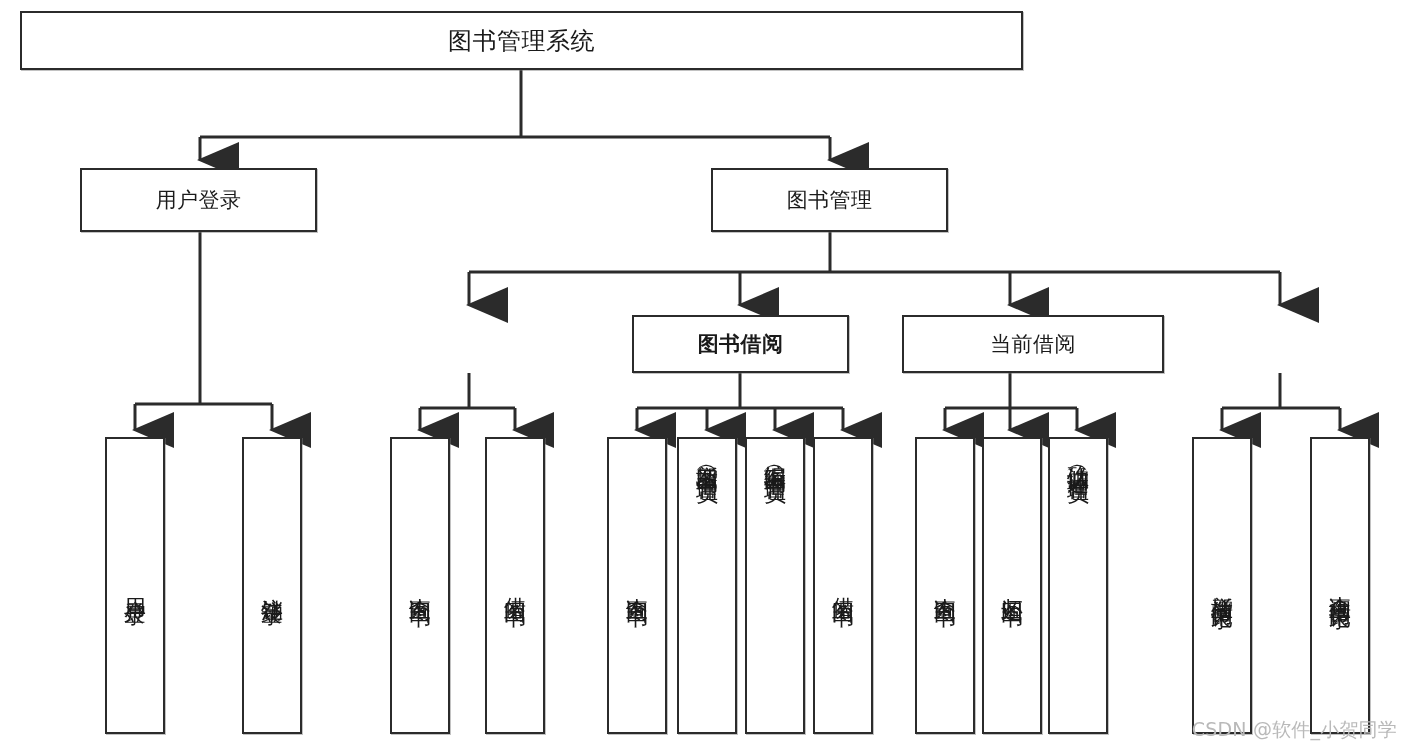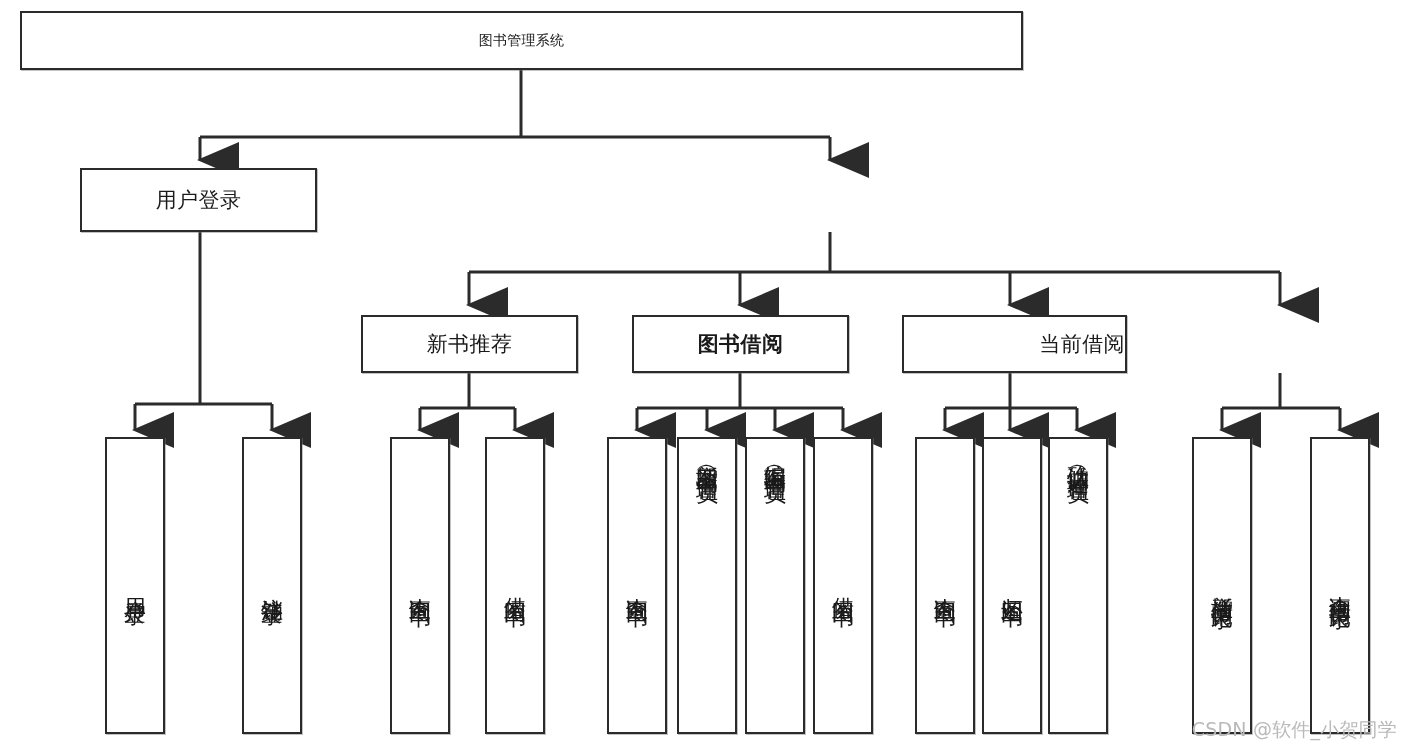--- a/index.html
+++ b/index.html
@@ -36,21 +36,21 @@
   }
   .node .lbl{
     display:block;
     letter-spacing:.02em;
   }
   
   .node.h .lbl{
     font-size:21px;
     white-space:nowrap;
   }
-  .node.root .lbl{font-size:14px;}
+  .node.root .lbl{font-size:24px;}
   
   .node.v{
     align-items:flex-start;
     justify-content:center;
     padding-top:8px;
   }
   .node.v .lbl{
     writing-mode:vertical-rl;
     text-orientation:upright;
     font-size:22px;
@@ -132,30 +132,30 @@
   </svg>
 
   <div class="node h root" style="left:20px;top:11px;width:1003px;height:59px;">
     <span class="lbl">图书管理系统</span>
   </div>
 
   <div class="node h" style="left:80px;top:168px;width:237px;height:64px;">
     <span class="lbl">用户登录</span>
   </div>
 
-
-  <div class="node h" style="left:361px;top:315px;width:217px;height:58px;">
-    <span class="lbl">新书推荐</span>
-  </div>
+  <div class="node h" style="left:711px;top:168px;width:237px;height:64px;">
+    <span class="lbl">图书管理</span>
+  </div>
+
 
   <div class="node h" style="left:632px;top:315px;width:217px;height:58px;font-weight:bold;">
     <span class="lbl">图书借阅</span>
   </div>
 
-  <div class="node h" style="left:902px;top:315px;width:225px;height:58px;justify-content:flex-end;">
+  <div class="node h" style="left:902px;top:315px;width:262px;height:58px;">
     <span class="lbl">当前借阅</span>
   </div>
 
 
   <div class="node v mid" style="left:105px;top:437px;width:60px;height:297px;">
     <span class="lbl">用户登录</span>
   </div>
 
   <div class="node v mid" style="left:242px;top:437px;width:60px;height:297px;">
     <span class="lbl">注销登录</span>

